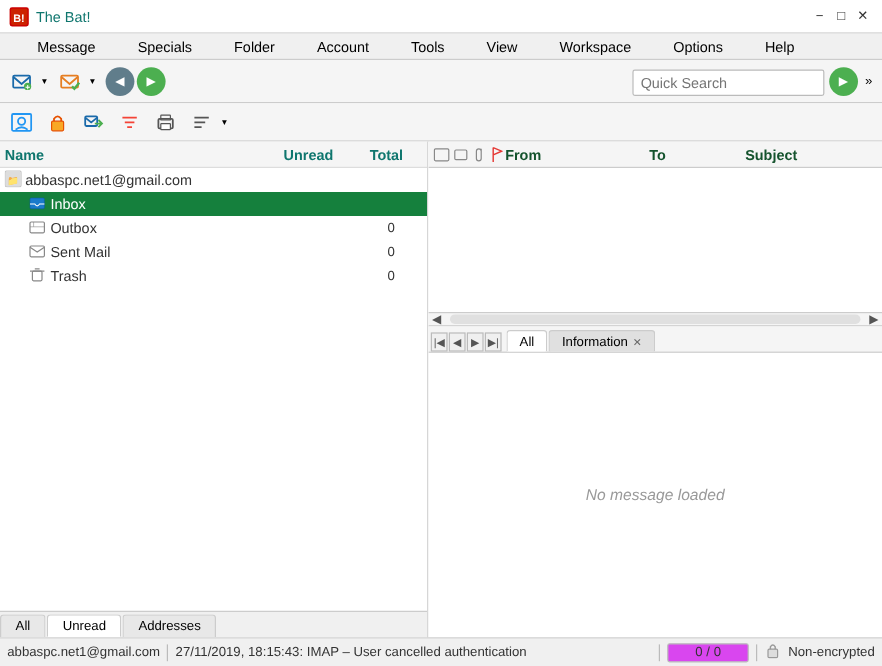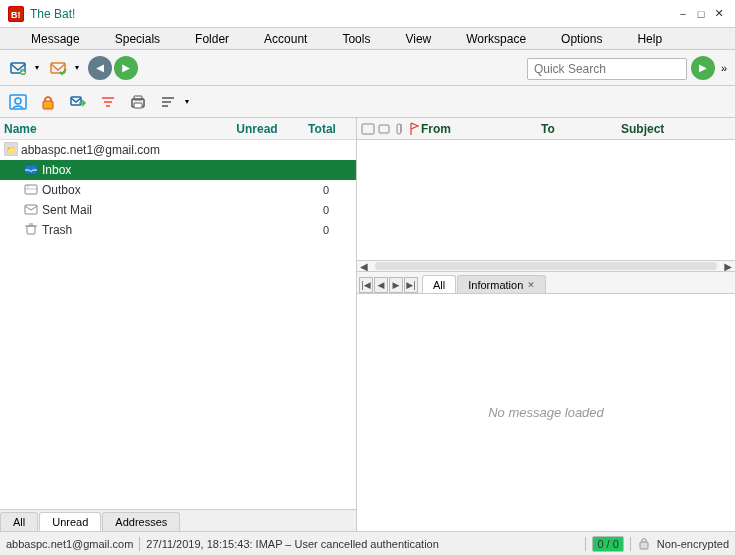--- a/index.html
+++ b/index.html
@@ -427,22 +427,22 @@
       height: 14px;
       background: #bbb;
     }
     .status-right {
       margin-left: auto;
       display: flex;
       align-items: center;
       gap: 6px;
     }
     .status-count {
-      background: #22c55e;
-      padding: 1px 4px;
+      background: #d946ef;
+      padding: 1px 22px;
       border: 1px solid #bbb;
       border-radius: 2px;
     }
 
   </style>
 </head>
 <body>
 
 <div class="title-bar">
   <div class="title-bar-left">

